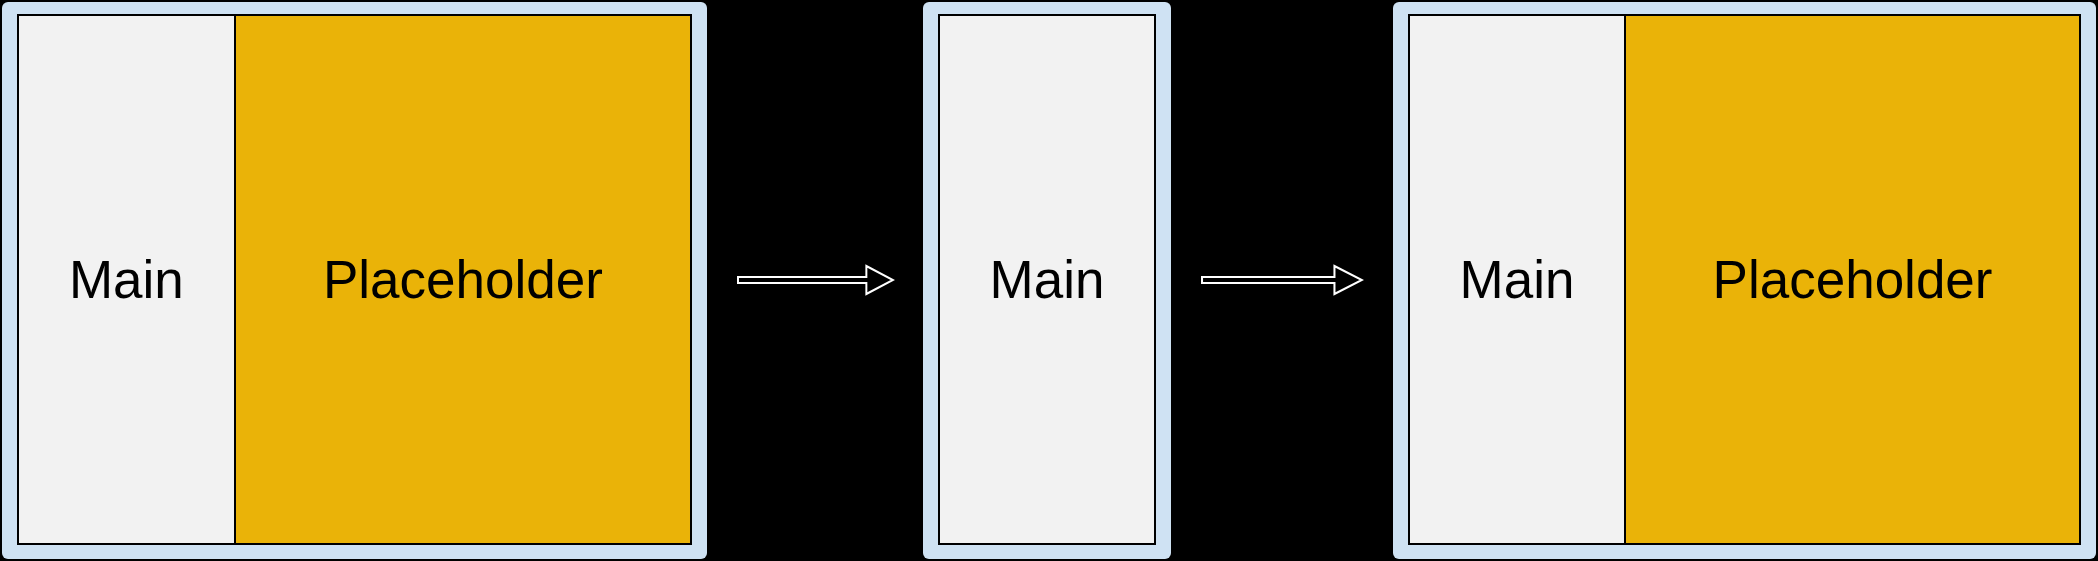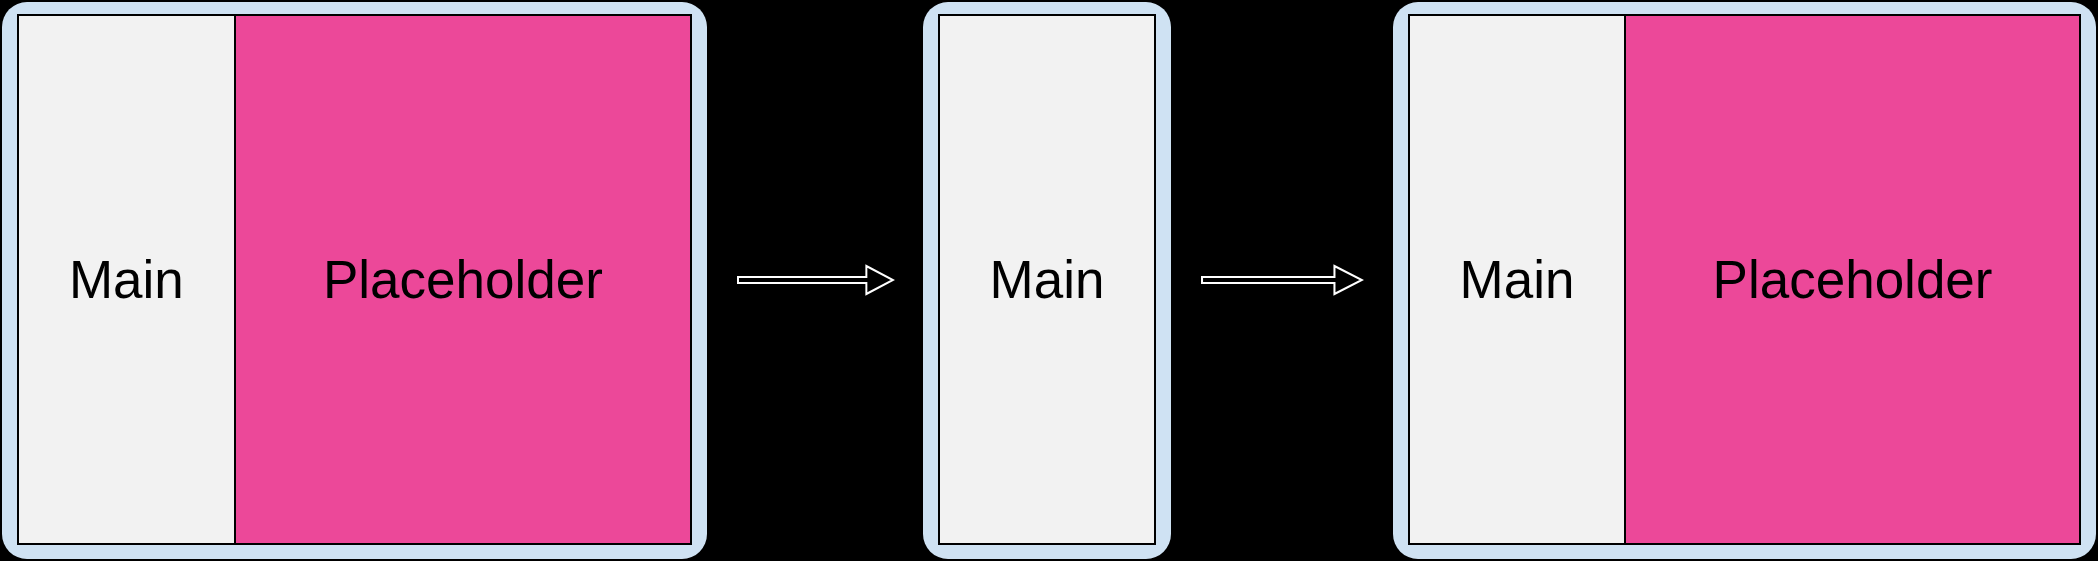--- a/index.html
+++ b/index.html
@@ -15,21 +15,21 @@
     position: relative;
     width: 2098px;
     height: 561px;
     background: #000000;
   }
   .panel {
     position: absolute;
     top: 2px;
     height: 557px;
     background: #cfe2f3;
-    border-radius: 25px;
+    border-radius: 6px;
     box-sizing: border-box;
     padding: 12px 15px 14px 15px;
   }
   .panel-before   { left: 2px;    width: 705px; }
   .panel-collapsed{ left: 923px;  width: 248px; }
   .panel-after    { left: 1393px; width: 703px; }
   .panel-inner {
     width: 100%;
     height: 100%;
     border: 2px solid #000000;
@@ -51,21 +51,21 @@
     background: #f2f2f2;
     flex: 0 0 32%;
   }
   .section-main.full {
     flex: 1 1 auto;
   }
   .section-main.with-divider {
     border-right: 2px solid #000000;
   }
   .section-placeholder {
-    background: #ec4899;
+    background: #eab308;
     flex: 1 1 auto;
   }
   .arrow {
     position: absolute;
     top: 261px;
     height: 38px;
   }
   .arrow-1 { left: 737px;  width: 158px; }
   .arrow-2 { left: 1201px; width: 163px; }
   .arrow svg { display: block; width: 100%; height: 100%; }

